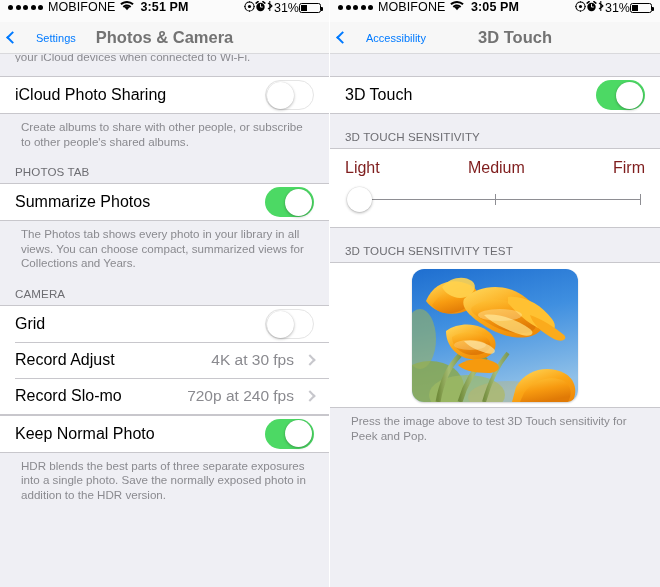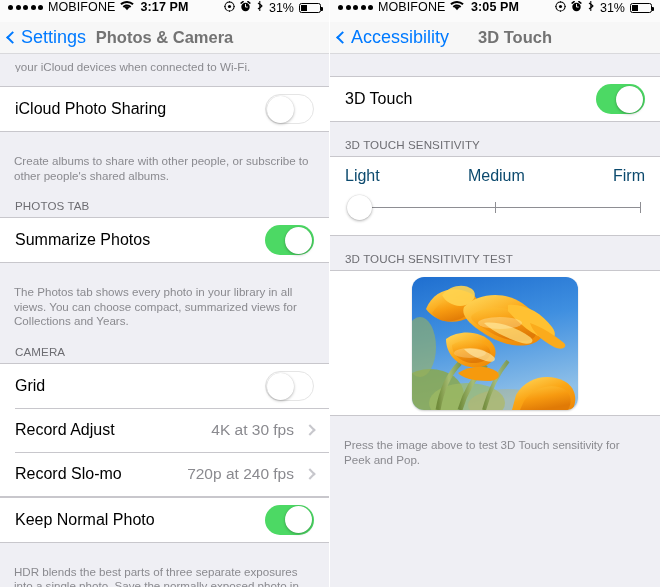--- a/index.html
+++ b/index.html
@@ -34,21 +34,21 @@
   .dots { display: flex; gap: 2.5px; align-items: center; }
   .dot { width: 5px; height: 5px; border-radius: 50%; background: #000; display:block;}
   .carrier { font-size: 12.5px; letter-spacing: .1px; font-weight: 400; }
   .wifi-ic { display:block; }
   .sb-center {
     position: absolute; left: 0; right: 0; text-align: center;
     font-size: 12.5px; font-weight: 600; letter-spacing: .1px;
     pointer-events: none;
   }
   .sb-right {
-    margin-left: auto; display: flex; align-items: center; gap: 5px;
+    margin-left: auto; display: flex; align-items: center; 
     position: relative; z-index: 2;
   }
   .batt-pct { font-size: 12.5px; }
   .battery {
     width: 22px; height: 10px; border: 1px solid #000; border-radius: 2.5px;
     position: relative; display: inline-block;
   }
   .battery:after {
     content:""; position:absolute; right:-3px; top:3px; width:2px; height:4px;
     background:#000; border-radius:0 1px 1px 0;
@@ -58,64 +58,63 @@
   
   .navbar {
     height: 32px;
     background: #f7f7f7;
     border-bottom: 1px solid #d9d9dc;
     display: flex; align-items: center;
     position: relative;
     padding: 0 8px;
   }
   .nav-back {
-    display: flex; align-items: center; gap: 3px;
-    color: #007aff; font-size: 18px; cursor: pointer;
+    display: flex; align-items: center; gap: 18px;
+    color: #007aff; font-size: 11px; cursor: pointer;
     position: relative; z-index: 2;
   }
   .chev-left {
     width: 9px; height: 9px;
     border-left: 2.6px solid #007aff; border-bottom: 2.6px solid #007aff;
     transform: rotate(45deg); display:block; margin-right:1px;
   }
   .nav-title {
     position: absolute; left: 0; right: 0; text-align: center;
     font-size: 16.5px; font-weight: bold; color: #737373;
     pointer-events: none;
   }
   .nav-title.off-right { text-align: center; padding-left: 40px;}
 
   
   .content { height: calc(587px - 54px); overflow: hidden; background: #efeff4; }
 
   .clipped-footer {
     color: #8a8a8f; font-size: 11.6px; line-height: 14px;
     padding: 0 15px; height: 12px; overflow: hidden;
-    position: relative; top: -4px; margin-top: 10px;
+    position: relative; top: -4px;
   }
   .spacer { height: 10px; }
 
   .group-header {
     color: #6d6d72; font-size: 11.6px;
     padding: 16px 15px 5px 15px;
     text-transform: uppercase; letter-spacing: .1px;
   }
   .group-footer {
     color: #8a8a8f; font-size: 11.6px; line-height: 14.5px;
-    padding: 6px 15px 0 14px;
-    margin-top: 16px;
+    padding: 6px 15px 0 21px;
   }
   .cells {
     background: #ffffff;
     border-top: 1px solid #c8c7cc;
     border-bottom: 1px solid #c8c7cc;
   }
   .cell {
     display: flex; align-items: center;
-    height: 44px;
+    height: 36px;
     padding: 0 15px;
     background: #ffffff;
     position: relative;
     cursor: pointer;
   }
   .cell + .cell:before {
     content: ""; position: absolute; left: 15px; right: 0; top: 0;
     height: 1px; background: #c8c7cc;
   }
   .cell-label { font-size: 16px; color: #000; flex: 1; }
@@ -143,21 +142,21 @@
 
   
   .slider-box {
     background: #ffffff;
     border-top: 1px solid #c8c7cc;
     border-bottom: 1px solid #c8c7cc;
     padding: 6px 15px 14px 15px;
   }
   .slider-labels {
     display: flex; justify-content: space-between;
-    font-size: 16px; color: #0c4a6e; padding: 4px 0 10px 0;
+    font-size: 16px; color: #7f1d1d; padding: 4px 0 10px 0;
   }
   .slider-track-wrap {
     position: relative; height: 26px; margin: 0 2px;
   }
   .slider-line {
     position: absolute; left: 2px; right: 2px; top: 12px;
     height: 1px; background: #8e8e93;
   }
   .slider-tick {
     position: absolute; top: 7px; width: 1px; height: 11px; background: #8e8e93;
@@ -209,21 +208,21 @@
         </span>
         <span class="carrier">MOBIFONE</span>
         <span class="wifi-ic">
           <svg width="14" height="11" viewBox="0 0 14 11">
               <path d="M7 10.2 4.5 7.2a4 4 0 0 1 5 0z" fill="#000"></path>
               <path d="M7 1C4.4 1 2 2 .3 3.6l1.3 1.5A8 8 0 0 1 7 3a8 8 0 0 1 5.4 2.1l1.3-1.5A9.8 9.8 0 0 0 7 1z" fill="#000"></path>
               <path d="M7 4.6c-1.7 0-3.2.6-4.3 1.6l1.3 1.5A4.6 4.6 0 0 1 7 6.5c1.2 0 2.2.4 3 1.2l1.3-1.5A6.4 6.4 0 0 0 7 4.6z" fill="#000"></path>
             </svg>
         </span>
       </div>
-      <div class="sb-center">3:17 PM</div>
+      <div class="sb-center">3:51 PM</div>
       <div class="sb-right">
         <span>
           <svg width="11" height="11" viewBox="0 0 12 12">
               <circle cx="6" cy="6" r="5" fill="none" stroke="#000" stroke-width="1.1"></circle>
               <circle cx="6" cy="6" r="1.7" fill="#000"></circle>
               <path d="M6 0.2v1.4M6 10.4v1.4M0.2 6h1.4M10.4 6h1.4" stroke="#000" stroke-width="1"></path>
             </svg>
         </span>
         <span>
           <svg width="11" height="11" viewBox="0 0 12 12">

